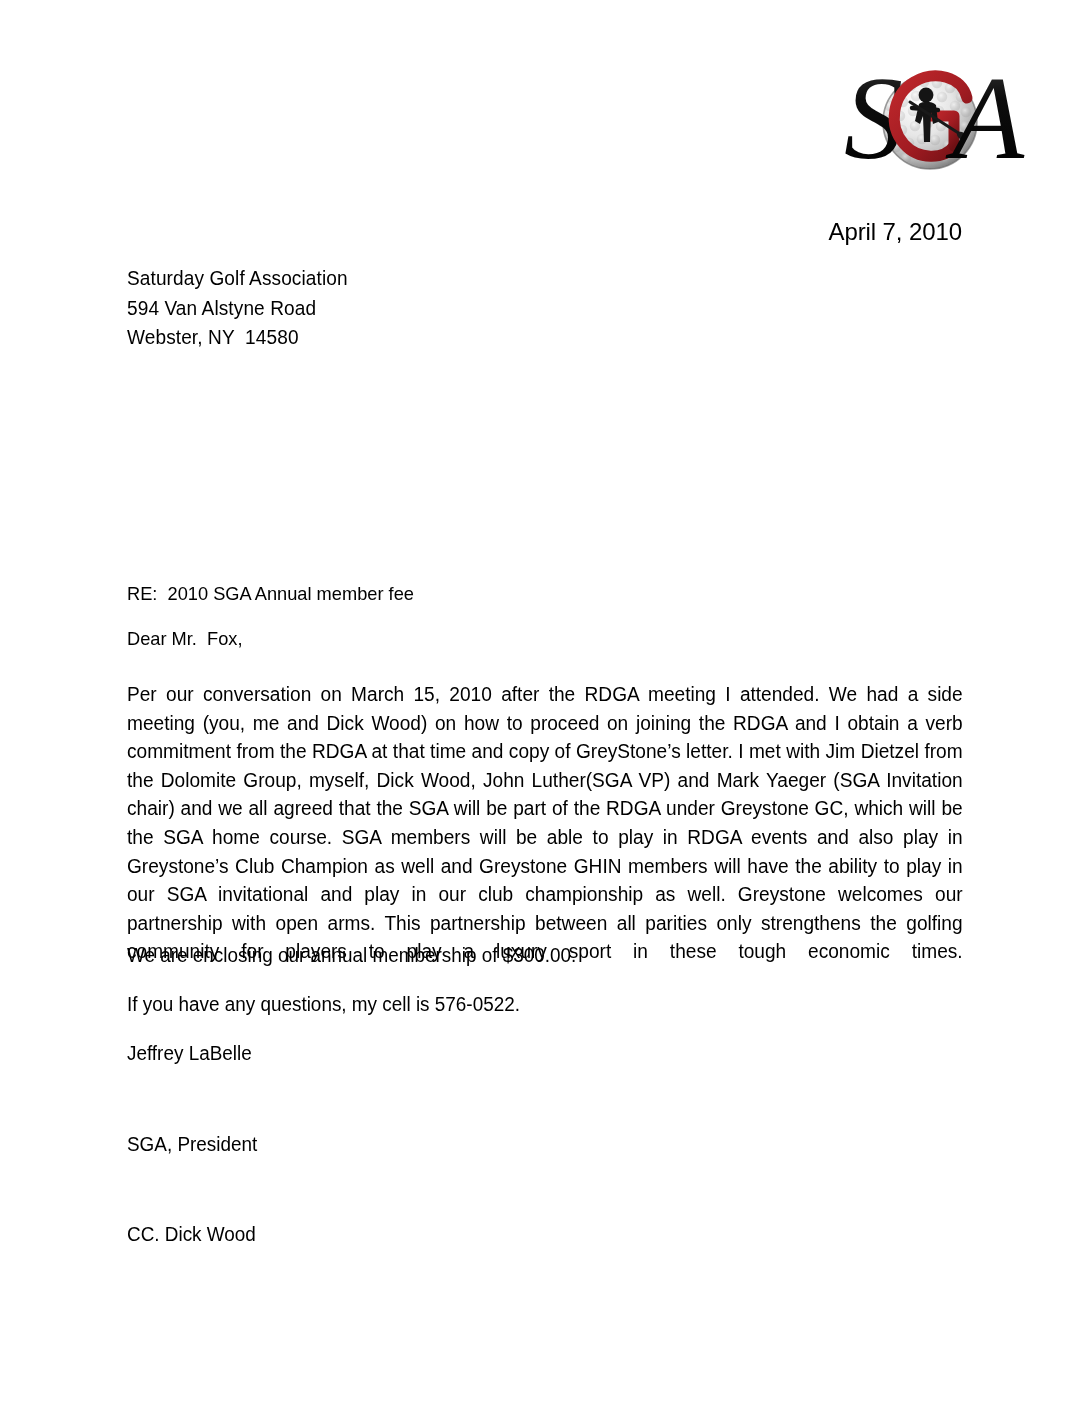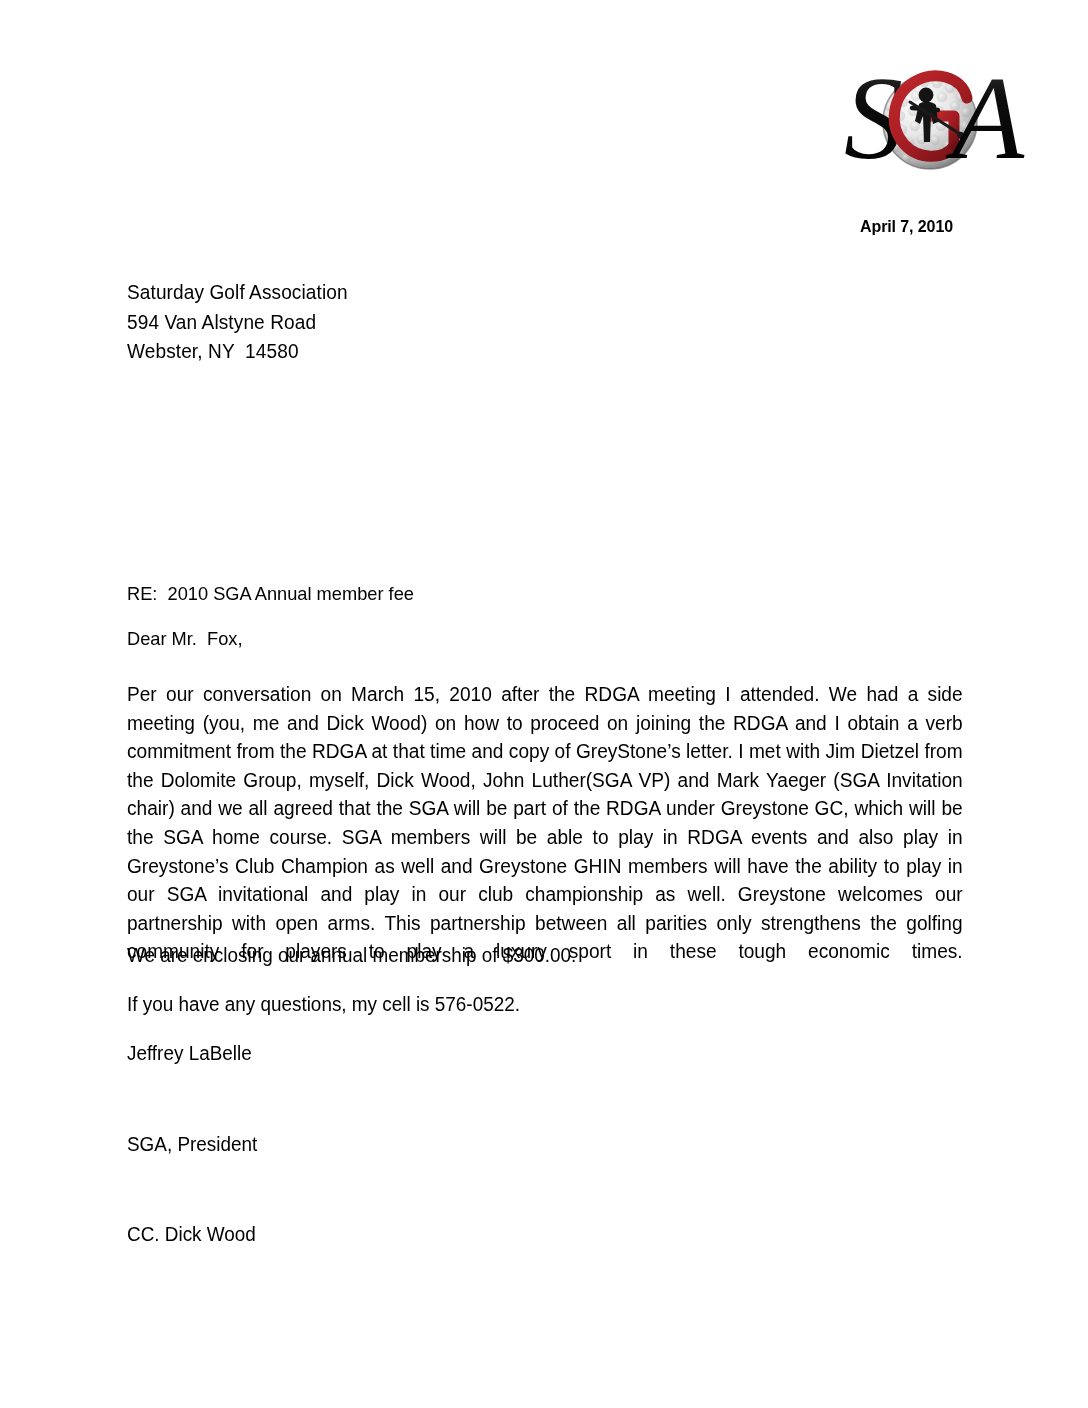--- a/index.html
+++ b/index.html
@@ -24,36 +24,34 @@
     left: 826px;
     top: 50px;
     width: 218px;
     height: 140px;
   }
   .logo svg { display: block; width: 218px; height: 140px; }
 
   
   .date-line {
     position: absolute;
-    left: 118px;
+    left: 127px;
     top: 218px;
     width: 835px;
     text-align: right;
-    font-size: 16px;
+    font-size: 24px;
     letter-spacing: -0.1px;
     white-space: pre;
-    font-weight: bold;
   }
 
   .addr-sender {
     position: absolute;
     left: 127px;
     top: 263px;
     width: 600px;
-    margin-top: 14px;
   }
   .addr-recipient {
     position: absolute;
     left: 127px;
     top: 407px;
     width: 600px;
   }
   .addr-sender .ln,
   .addr-recipient .ln {
     font-size: 20.5px;

